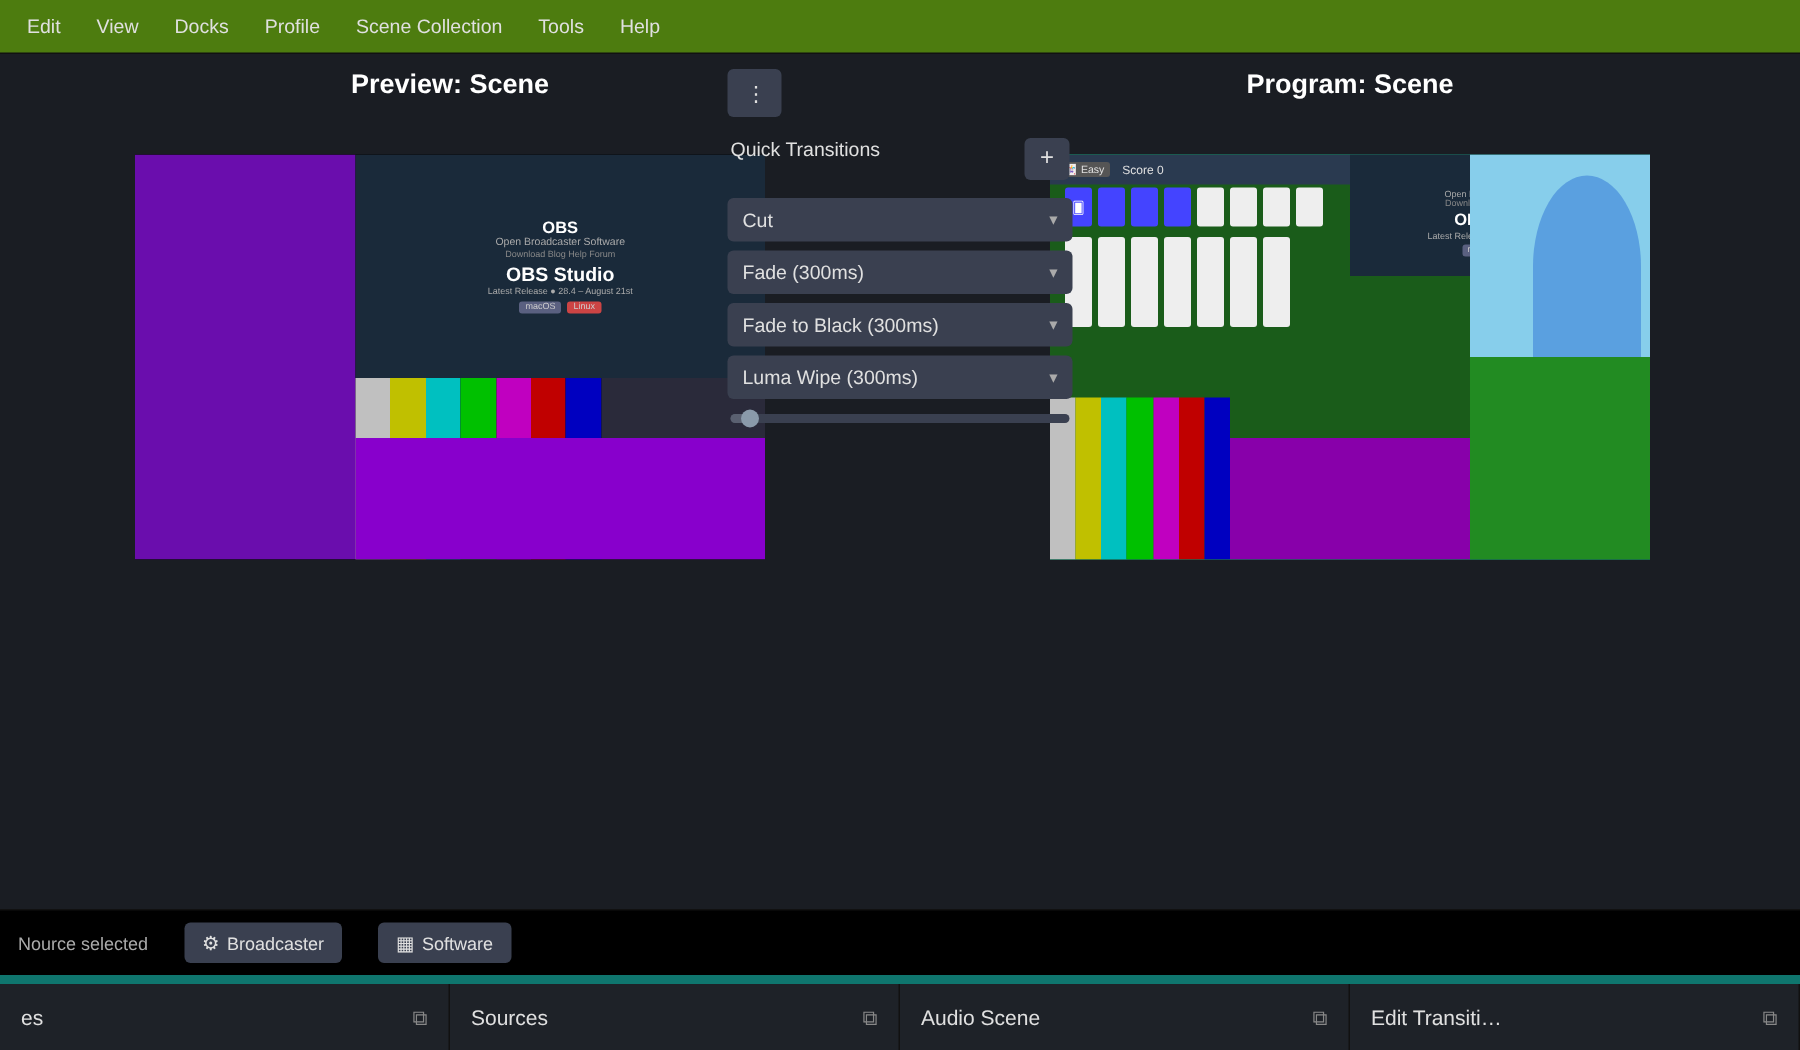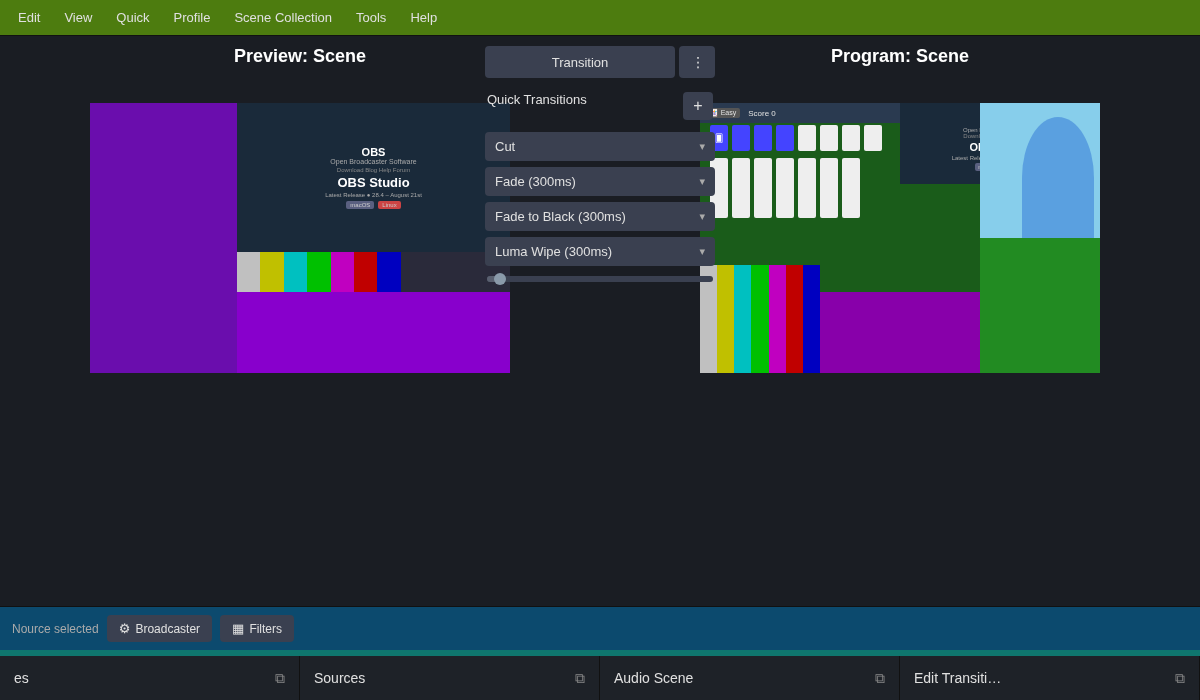--- a/index.html
+++ b/index.html
@@ -173,26 +173,26 @@
       transform: translateY(-50%);
       width: 12px;
       height: 12px;
       background: #8a9aaa;
       border-radius: 50%;
     }
 
     
     .bottom-toolbar {
       height: 44px;
-      background: #0c4a6e;
+      background: #000000;
       border-top: 1px solid #111;
       display: flex;
       align-items: center;
       padding: 0 12px;
-      gap: 8px;
+      gap: 24px;
     }
     .source-selected-text {
       color: #aaa;
       font-size: 12px;
     }
     .toolbar-btn {
       background: #3a4050;
       border: none;
       color: #e0e0e0;
       padding: 6px 12px;
@@ -325,21 +325,21 @@
       height: 30%;
       background: #8800cc;
     }
   </style>
 </head>
 <body>
 
 <div class="menubar">
   <span class="menu-item">Edit</span>
   <span class="menu-item">View</span>
-  <span class="menu-item">Quick</span>
+  <span class="menu-item">Docks</span>
   <span class="menu-item">Profile</span>
   <span class="menu-item">Scene Collection</span>
   <span class="menu-item">Tools</span>
   <span class="menu-item">Help</span>
 </div>
 
 <div class="main-area">
 
   <div class="preview-panel">
     <div class="panel-title">Preview: Scene</div>
@@ -382,21 +382,20 @@
         </div>
       </div>
 
       <div class="preview-purple-bottom"></div>
     </div>
   </div>
 
   <div class="transition-panel">
 
     <div class="transition-header">
-      <button class="transition-btn">Transition</button>
       <button class="transition-menu-btn">⋮</button>
     </div>
 
     <div class="quick-transitions-row">
       <span class="quick-transitions-label">Quick Transitions</span>
       <button class="add-btn">+</button>
     </div>
 
     <div class="transition-select">
       <span>Cut</span>
@@ -505,21 +504,21 @@
 <div class="bottom-toolbar">
   <span class="source-selected-text">
     <span>N</span><span>ource selected</span>
   </span>
   <button class="toolbar-btn">
     <span class="toolbar-icon">⚙</span>
     <span>Broadcaster</span>
   </button>
   <button class="toolbar-btn">
     <span class="toolbar-icon">▦</span>
-    <span>Filters</span>
+    <span>Software</span>
   </button>
 </div>
 
 <div class="panels-bar">
   <div class="panel-tab">
     <span>es</span>
     <span class="panel-tab-icon">⧉</span>
   </div>
   <div class="panel-tab">
     <span>Sources</span>

